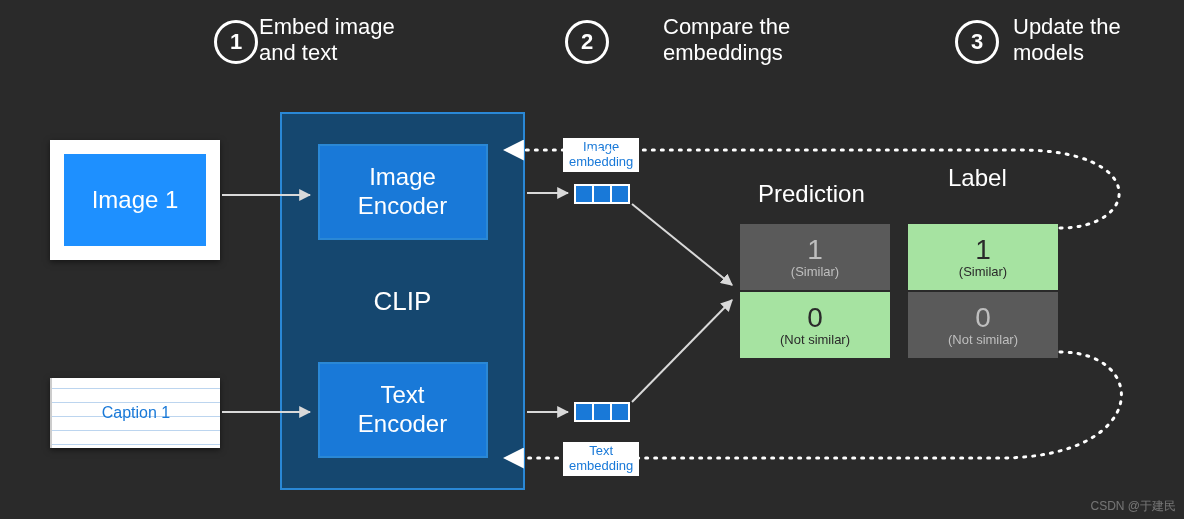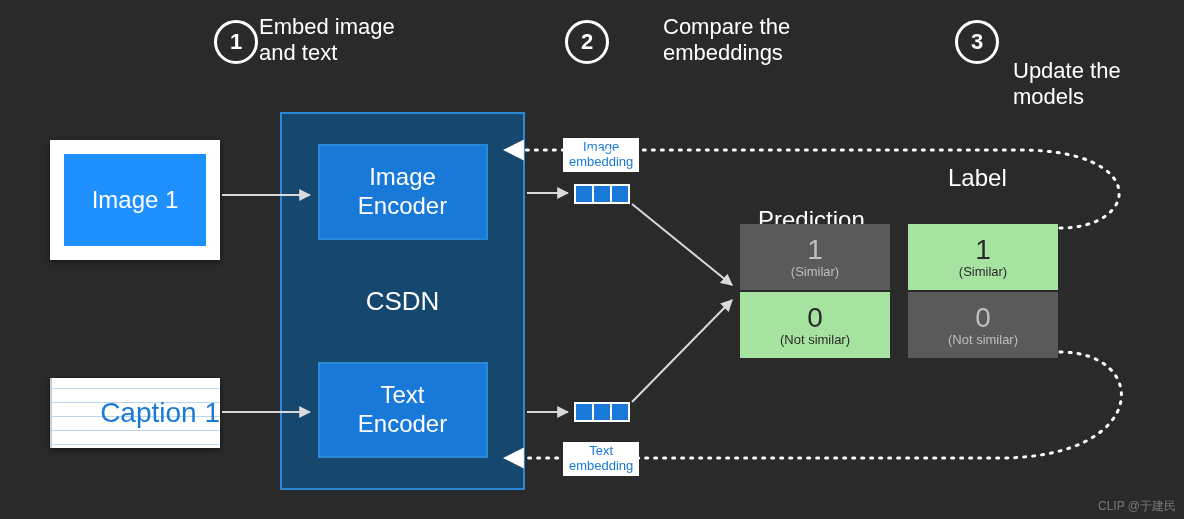--- a/index.html
+++ b/index.html
@@ -41,22 +41,22 @@
     background: #1e90ff;
     display: flex; align-items: center; justify-content: center;
     font-size: 24px; font-weight: 300;
   }
 
   .caption-card {
     position: absolute;
     left: 50px; top: 378px;
     width: 170px; height: 70px;
     background: #fff;
-    display: flex; align-items: center; justify-content: flex-end;
-    font-size: 28px; color: #1979d8; font-weight: 300;
+    display: flex; align-items: center; justify-content: center;
+    font-size: 16px; color: #1979d8; font-weight: 300;
     box-shadow: 0 2px 6px rgba(0,0,0,.5);
     background-image:
       linear-gradient(#bcd5ef 1px, transparent 1px);
     background-size: 100% 14px;
     background-position: 0 10px;
     border-left: 2px solid #ccc;
   }
 
   .clip-box {
     position: absolute;
@@ -133,79 +133,79 @@
 
 <div class="step-badge" style="left:565px; top:20px;">
     <span>2</span>
   </div>
 <div class="step-text" style="left:623px; top:14px; white-space:pre;margin-left:40px;">Compare the
 embeddings</div>
 
 <div class="step-badge" style="left:955px; top:20px;">
     <span>3</span>
   </div>
-<div class="step-text" style="left:1013px; top:14px; white-space:pre;margin-top:44px;">Update the
+<div class="step-text" style="left:1013px; top:14px; white-space:pre;">Update the
 models</div>
 
 <div class="photo-frame">
   <div class="photo-inner">
     <span>Image 1</span>
   </div>
 </div>
 
 <div class="caption-card">
   <span>Caption 1</span>
 </div>
 
 <div class="clip-box">
   <div class="enc-box" style="white-space:pre;">Image
 Encoder</div>
-  <div class="clip-label">CSDN</div>
+  <div class="clip-label">CLIP</div>
   <div class="enc-box" style="white-space:pre;">Text
 Encoder</div>
 </div>
 
 <div class="emb-label" style="left:563px; top:138px; white-space:pre; text-align:center;">Image
 embedding</div>
 <div class="emb-label" style="left:563px; top:442px; white-space:pre; text-align:center;">Text
 embedding</div>
 
 <div class="emb-cells" style="left:574px; top:184px;">
     <span></span>
     <span></span>
     <span></span>
   </div>
 <div class="emb-cells" style="left:574px; top:402px;">
     <span></span>
     <span></span>
     <span></span>
   </div>
 
-<div class="col-head" style="left:758px; top:180px;margin-top:26px;">Prediction</div>
+<div class="col-head" style="left:758px; top:180px;">Prediction</div>
 <div class="col-head" style="left:948px; top:164px;">Label</div>
 
 <div class="cell gray" style="left:740px; top:224px;">
   <div class="big">1</div>
   <div>(Similar)</div>
 </div>
 <div class="cell green" style="left:740px; top:292px;">
   <div class="big">0</div>
   <div>(Not similar)</div>
 </div>
 
 <div class="cell green" style="left:908px; top:224px;">
   <div class="big">1</div>
   <div>(Similar)</div>
 </div>
 <div class="cell gray" style="left:908px; top:292px;">
   <div class="big">0</div>
   <div>(Not similar)</div>
 </div>
 
-<div class="watermark">CLIP @于建民</div>
+<div class="watermark">CSDN @于建民</div>
 
 <svg class="overlay">
   <defs>
     <marker id="arrow-white" viewBox="0 0 10 10" refX="9" refY="5" markerWidth="6" markerHeight="6" orient="auto-start-reverse">
       <path d="M 0 0 L 10 5 L 0 10 z" fill="#d9d9d9"></path>
     </marker>
     <marker id="arrow-white-fill" viewBox="0 0 10 10" refX="9" refY="5" markerWidth="7" markerHeight="7" orient="auto-start-reverse">
       <path d="M 0 0 L 10 5 L 0 10 z" fill="#ffffff"></path>
     </marker>
   </defs>

